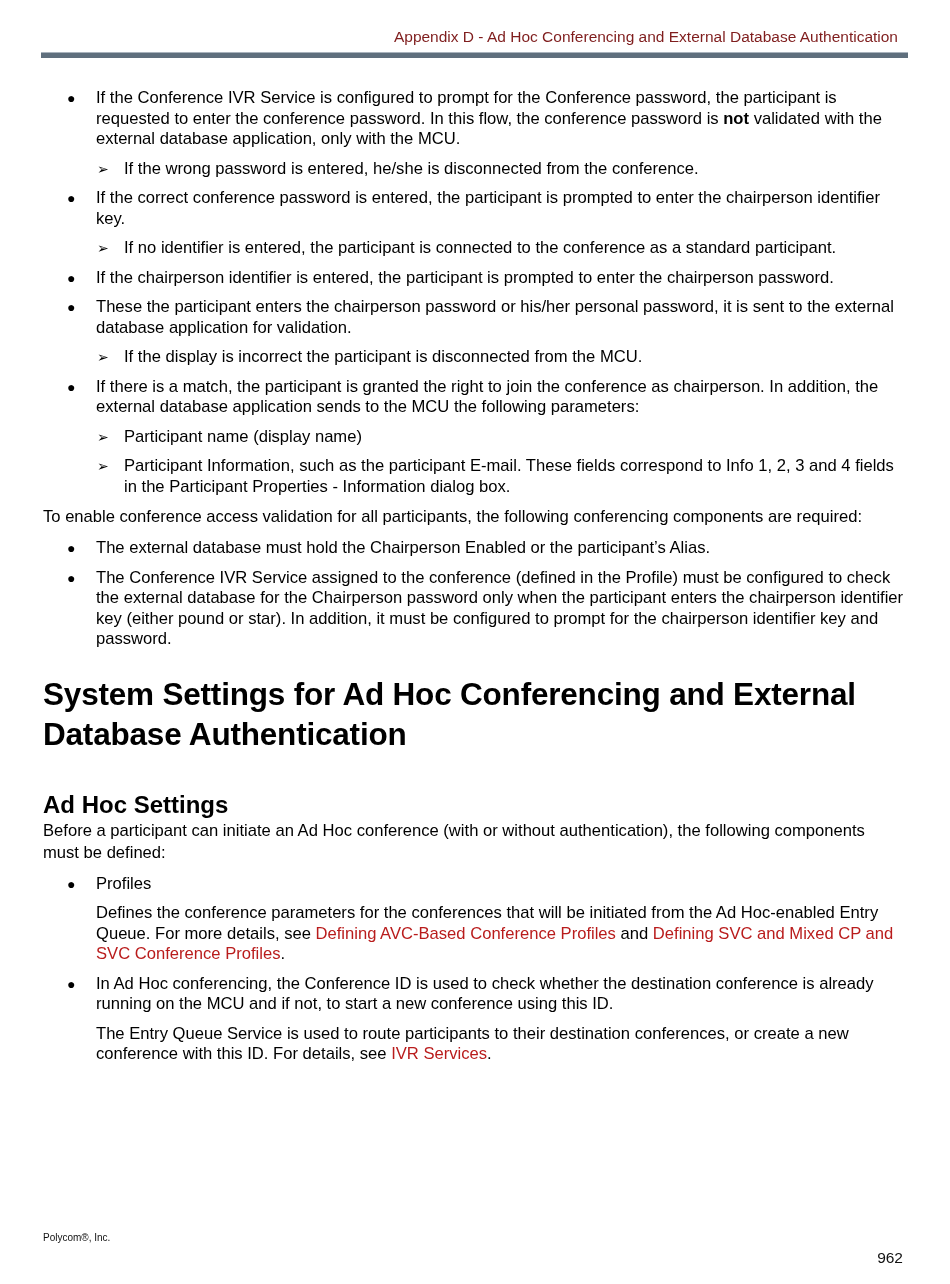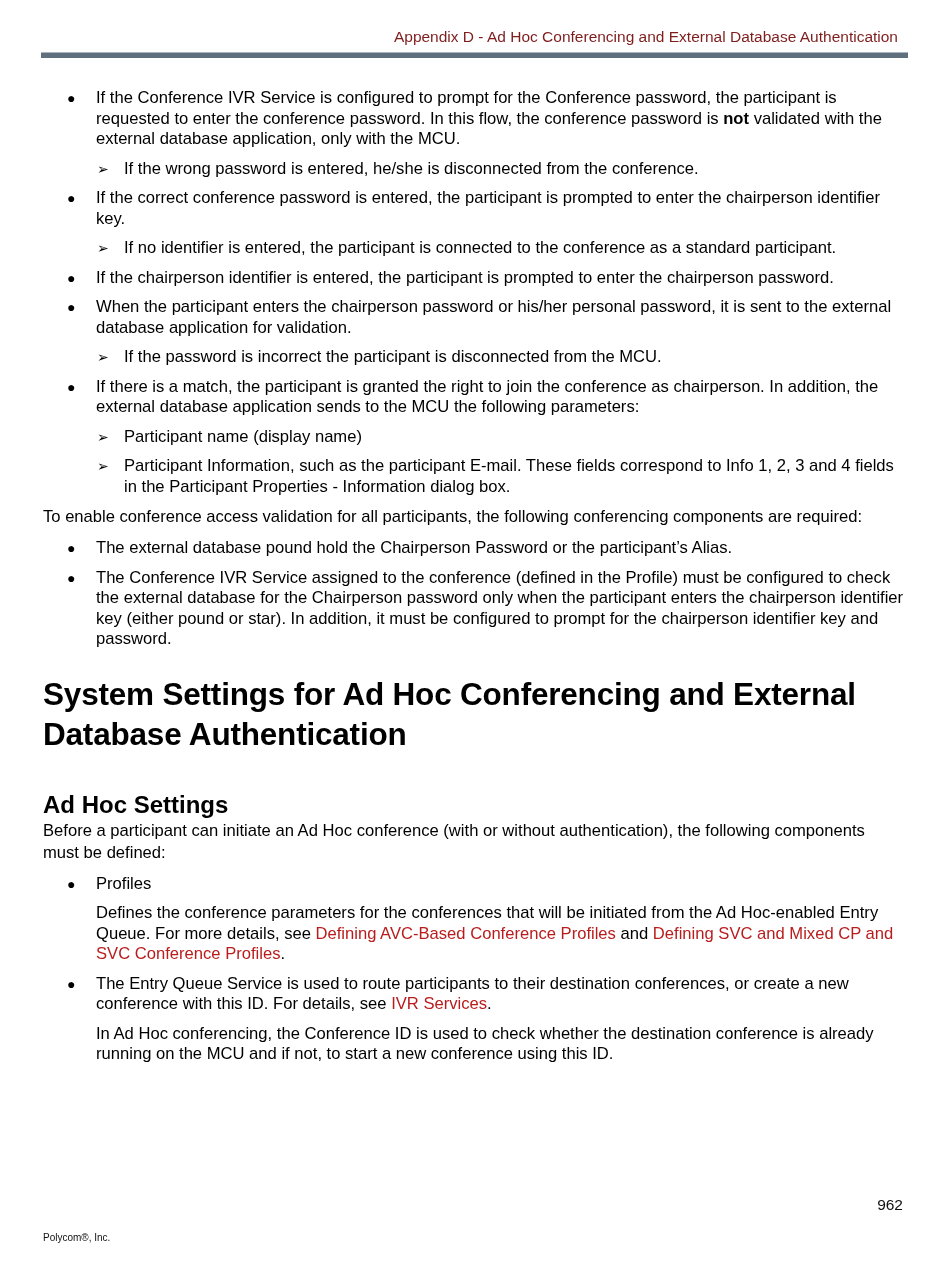--- a/index.html
+++ b/index.html
@@ -39,21 +39,21 @@
   }
   .h2 {
     font-size: 24px; font-weight: bold; line-height: 30px; 
   }
   .link { color: #b91c1c; cursor: pointer; }
   b { font-weight: bold; }
   .footer-left {
     position: absolute; left: 43px; top: 1232px; font-size: 10px; color: #111;
   }
   .footer-right {
-    position: absolute; right: 47px; top: 1196px; font-size: 15.5px; color: #111;
+    position: absolute; right: 47px; top: 1249px; font-size: 15.5px; color: #111;
   }
 </style>
 </head>
 <body>
 
 <div class="header-text">Appendix D - Ad Hoc Conferencing and External Database Authentication</div>
 <div class="header-rule"></div>
 
 <div class="content">
 
@@ -75,45 +75,45 @@
     <span>If no identifier is entered, the participant is connected to the conference as a standard participant.</span>
   </div>
 
   <div class="bullet">
     <span class="dot">●</span>
     <span>If the chairperson identifier is entered, the participant is prompted to enter the chairperson password.</span>
   </div>
 
   <div class="bullet">
     <span class="dot">●</span>
-    <span>When the participant enters the chairperson password or his/her personal password, it is sent to the external database application for validation.</span>
+    <span>These the participant enters the chairperson password or his/her personal password, it is sent to the external database application for validation.</span>
   </div>
   <div class="sub">
     <span class="arrow">➢</span>
-    <span>If the password is incorrect the participant is disconnected from the MCU.</span>
+    <span>If the display is incorrect the participant is disconnected from the MCU.</span>
   </div>
 
   <div class="bullet">
     <span class="dot">●</span>
     <span>If there is a match, the participant is granted the right to join the conference as chairperson. In addition, the external database application sends to the MCU the following parameters:</span>
   </div>
   <div class="sub">
     <span class="arrow">➢</span>
     <span>Participant name (display name)</span>
   </div>
   <div class="sub">
     <span class="arrow">➢</span>
     <span>Participant Information, such as the participant E-mail. These fields correspond to Info 1, 2, 3 and 4 fields in the Participant Properties - Information dialog box.</span>
   </div>
 
   <div class="para">To enable conference access validation for all participants, the following conferencing components are required:</div>
 
   <div class="bullet">
     <span class="dot">●</span>
-    <span>The external database pound hold the Chairperson Password or the participant’s Alias.</span>
+    <span>The external database must hold the Chairperson Enabled or the participant’s Alias.</span>
   </div>
   <div class="bullet">
     <span class="dot">●</span>
     <span>The Conference IVR Service assigned to the conference (defined in the Profile) must be configured to check the external database for the Chairperson password only when the participant enters the chairperson identifier key (either pound or star). In addition, it must be configured to prompt for the chairperson identifier key and password.</span>
   </div>
 
   <div class="h1">System Settings for Ad Hoc Conferencing and External Database Authentication</div>
   <div class="h2">Ad Hoc Settings</div>
 
   <div class="para">Before a participant can initiate an Ad Hoc conference (with or without authentication), the following components must be defined:</div>
@@ -122,21 +122,21 @@
     <span class="dot">●</span>
     <span>Profiles</span>
   </div>
   <div class="indent-para">
     <span>Defines the conference parameters for the conferences that will be initiated from the Ad Hoc-enabled Entry Queue. For more details, see </span><span class="link">Defining AVC-Based Conference Profiles</span><span> and </span><span class="link">Defining SVC and Mixed CP and SVC Conference Profiles</span><span>.</span>
   </div>
 
   <div class="bullet">
     <span class="dot">●</span>
   </div>
+  <div class="indent-para">In Ad Hoc conferencing, the Conference ID is used to check whether the destination conference is already running on the MCU and if not, to start a new conference using this ID.</div>
   <div class="indent-para">
     <span>The Entry Queue Service is used to route participants to their destination conferences, or create a new conference with this ID. For details, see </span><span class="link">IVR Services</span><span>.</span>
   </div>
-  <div class="indent-para">In Ad Hoc conferencing, the Conference ID is used to check whether the destination conference is already running on the MCU and if not, to start a new conference using this ID.</div>
 
 </div>
 
 <div class="footer-left">Polycom®, Inc.</div>
 <div class="footer-right">962</div>
 
 </body></html>

